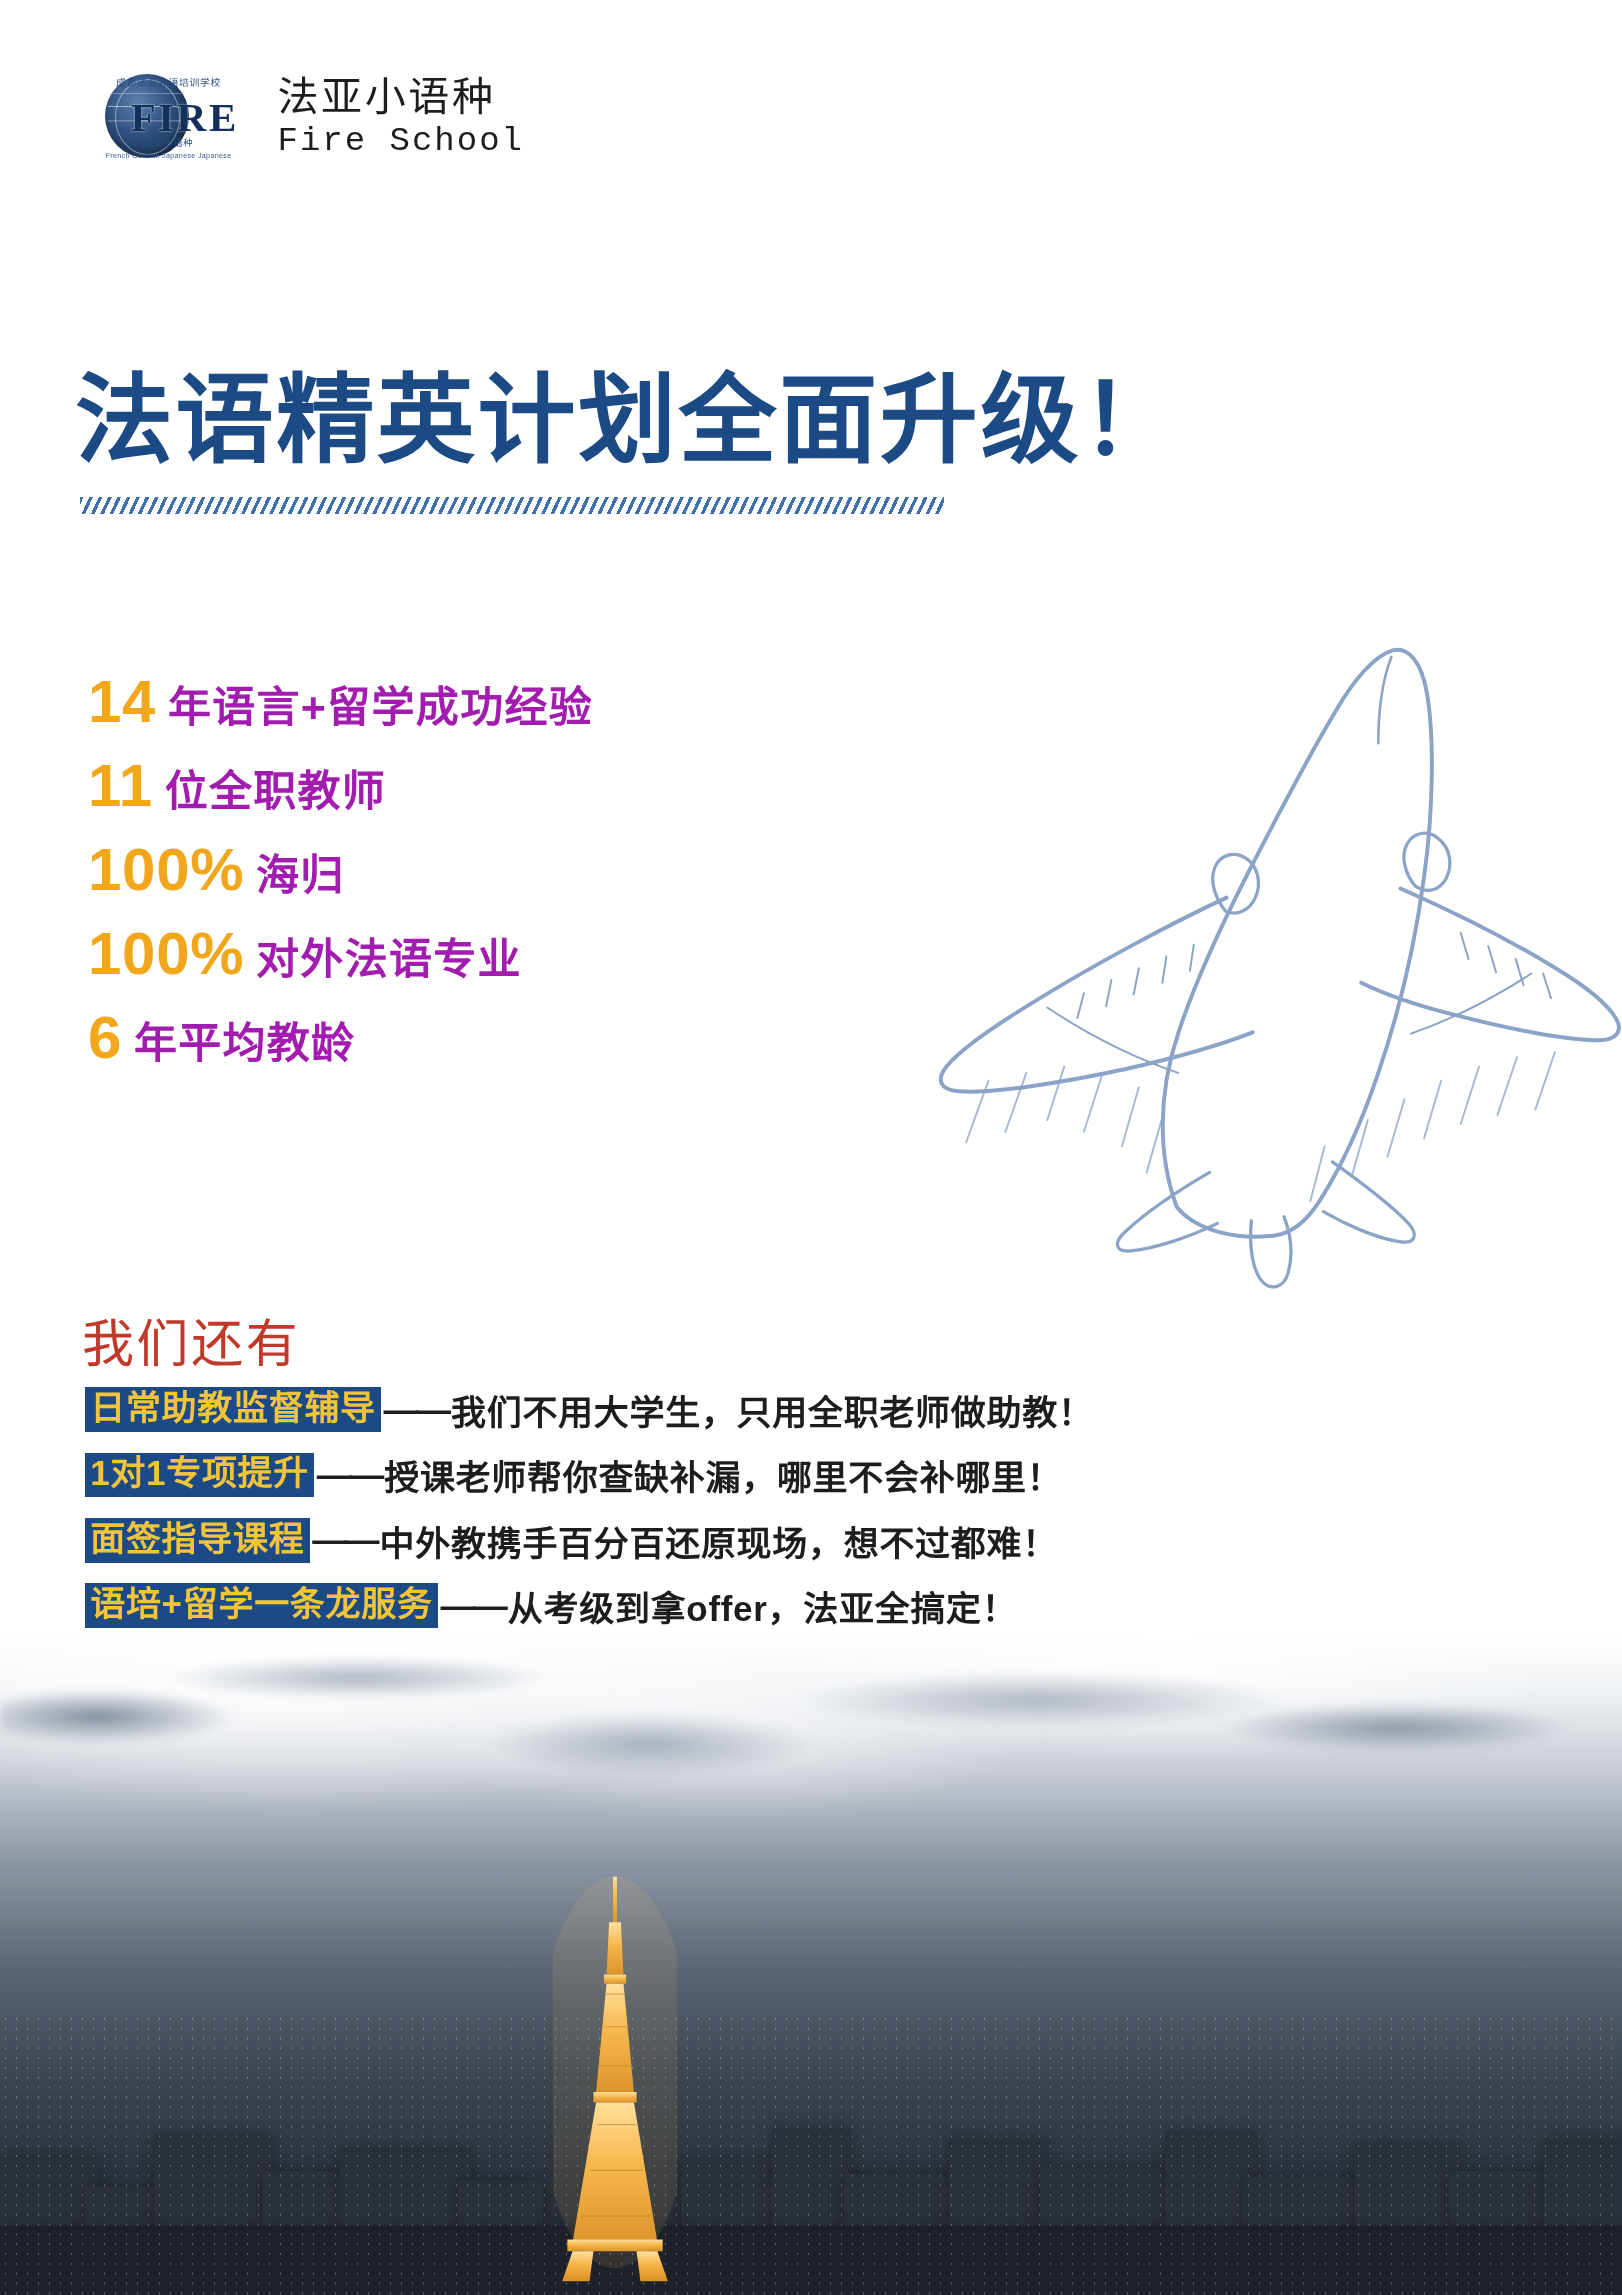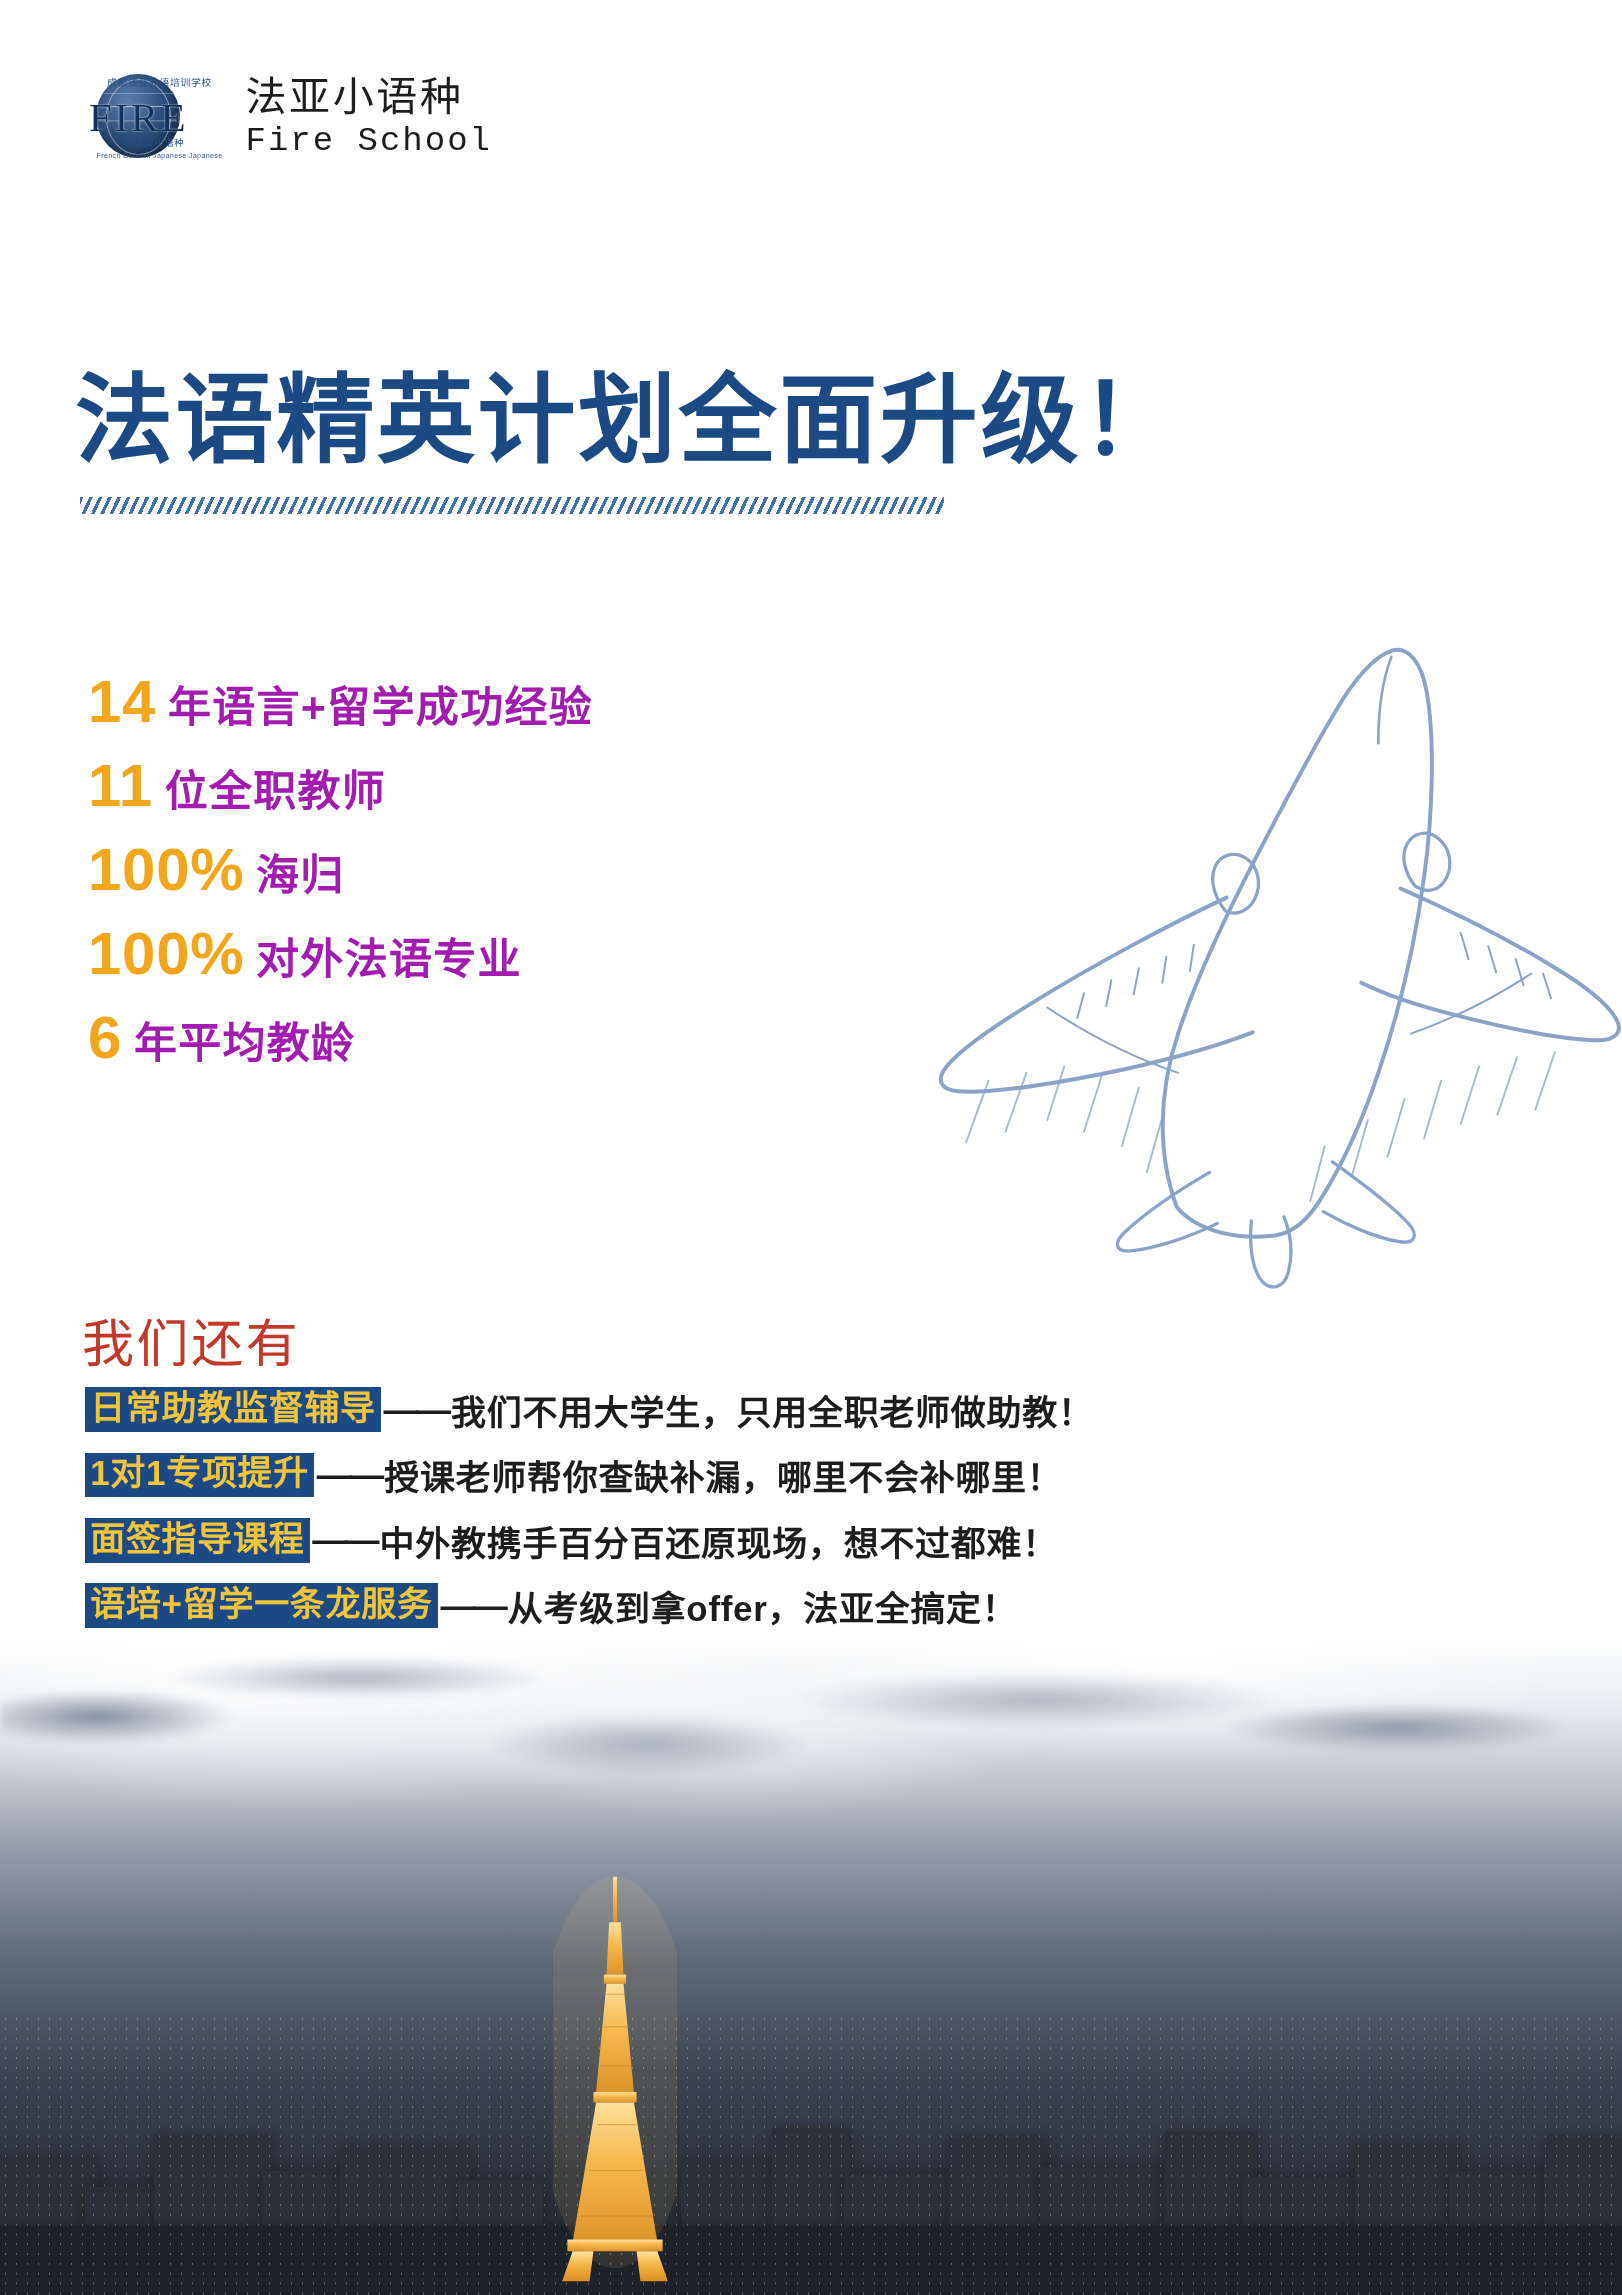--- a/index.html
+++ b/index.html
@@ -12,24 +12,24 @@
     height: 2295px;
     position: relative;
     overflow: hidden;
     font-family: "Liberation Sans", "DejaVu Sans", sans-serif;
   }
 
   
   .header {
     position: absolute;
     top: 62px;
-    left: 89px;
+    left: 98px;
     display: flex;
     align-items: center;
-    gap: 9px;
+    gap: 32px;
   }
   .logo-mark {
     position: relative;
     width: 141px;
     height: 111px;
   }
   .logo-globe {
     position: absolute;
     left: 6.5px;
     top: 11.8px;
@@ -57,23 +57,23 @@
     width: 92%;
     height: 1.3px;
     background: rgba(255,255,255,0.5);
     box-shadow: 0 14.4px 0 rgba(255,255,255,0.4), 0 -13px 0 rgba(255,255,255,0.3);
   }
   .logo-word {
     position: absolute;
     left: 0;
     top: 31px;
     width: 141px;
-    text-align: left;
+    text-align: right;
     font-family: "Liberation Serif", "DejaVu Serif", serif;
-    font-weight: normal;
+    font-weight: bold;
     font-size: 41px;
     letter-spacing: 2.6px;
     color: #14305c;
     text-shadow: 0 0 2px rgba(255,255,255,0.9);
   }
   .logo-top-cn {
     position: absolute;
     left: 0;
     top: 13px;
     width: 141px;

